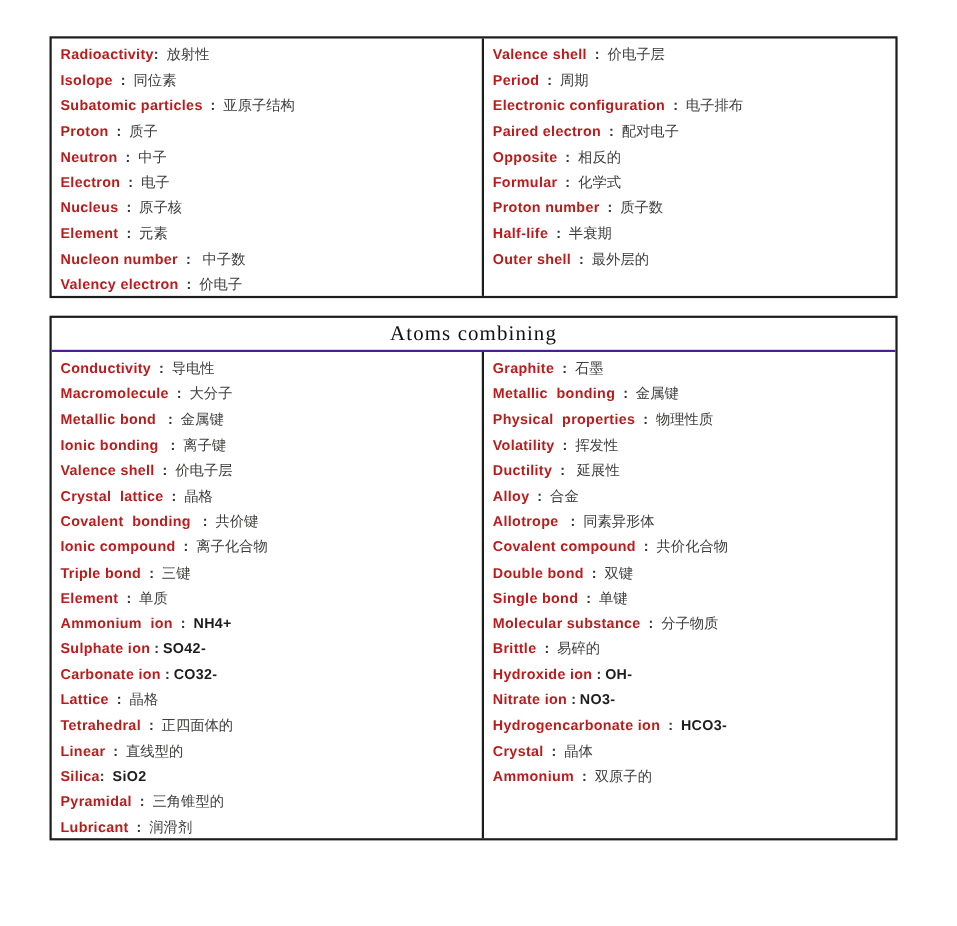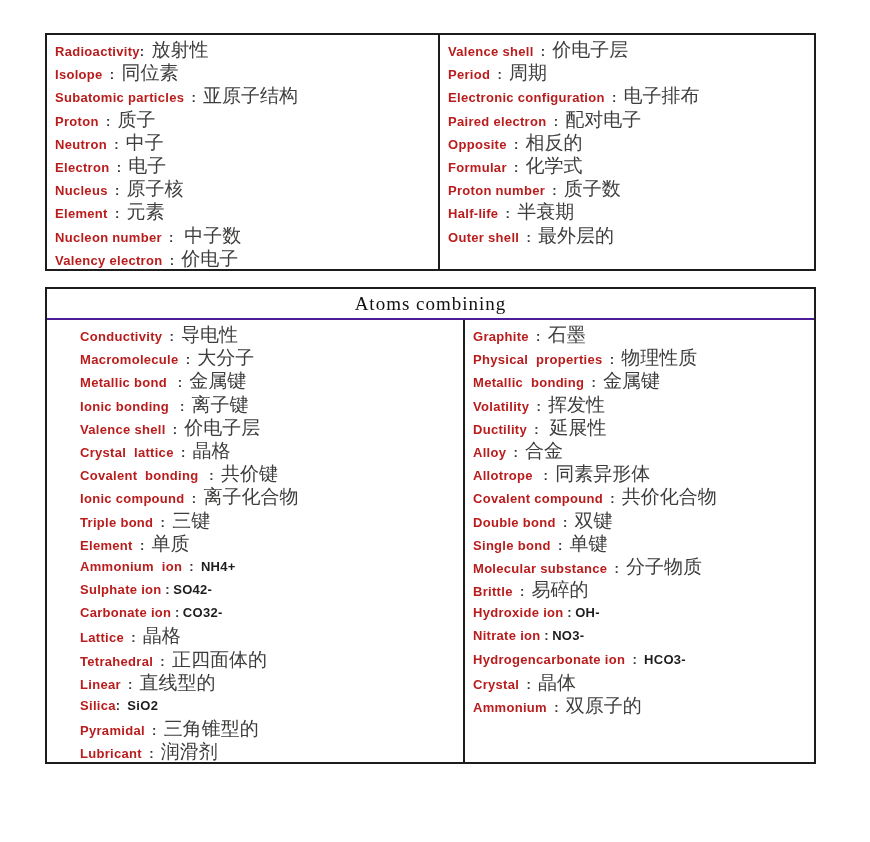--- a/index.html
+++ b/index.html
@@ -15,28 +15,28 @@
   }
   .t1{top:33px;height:238px;}
   .t2{top:287px;height:477px;}
   .title-row{
     height:31px;border-bottom:2px solid #4c1d95;box-sizing:border-box;
     display:flex;align-items:center;justify-content:center;
     font-family:"Liberation Serif",serif;font-size:19px;color:#111111;
     letter-spacing:1px;
   }
   .cols{display:flex;height:100%;}
-  .t2 .cols{height:calc(100% - 31px);margin-left:25px;}
+  .t2 .cols{height:calc(100% - 31px);}
   .col{box-sizing:border-box;padding:3px 0 0 8px;overflow:hidden;}
   .col-left{width:393px;border-right:2px solid #1c1c1c;}
   .col-right{flex:1;}
   .row{height:23.2px;line-height:23.2px;white-space:pre;font-size:13px;}
   .en{font-weight:bold;color:#b91c1c;letter-spacing:0.3px;}
   .sep{color:#333333;font-weight:bold;}
-  .zh{font-family:Liberation Sans, sans-serif;color:#3d3d3c;font-size:19px;}
+  .zh{font-family:Liberation Mono, monospace;color:#3d3d3c;font-size:13px;}
   .zh.latin{font-family:"Liberation Sans",sans-serif;font-weight:bold;color:#1d1d1d;font-size:13px;letter-spacing:0.3px;}
 </style>
 </head>
 <body>
 
 <div class="page">
 
   <div class="vtable t1">
     <div class="cols">
       <div class="col col-left">
@@ -125,23 +125,23 @@
           <div class="row"><span class="en">Silica</span><span class="sep">:  </span><span class="zh latin">SiO2</span></div>
 
           <div class="row"><span class="en">Pyramidal</span><span class="sep">  :  </span><span class="zh">三角锥型的</span></div>
 
           <div class="row"><span class="en">Lubricant</span><span class="sep">  :  </span><span class="zh">润滑剂</span></div>
         </div>
       <div class="col col-right">
 
           <div class="row"><span class="en">Graphite</span><span class="sep">  :  </span><span class="zh">石墨</span></div>
 
+          <div class="row"><span class="en">Metallic  bonding</span><span class="sep">  :  </span><span class="zh">金属键</span></div>
+
           <div class="row"><span class="en">Physical  properties</span><span class="sep">  :  </span><span class="zh">物理性质</span></div>
-
-          <div class="row"><span class="en">Metallic  bonding</span><span class="sep">  :  </span><span class="zh">金属键</span></div>
 
           <div class="row"><span class="en">Volatility</span><span class="sep">  :  </span><span class="zh">挥发性</span></div>
 
           <div class="row"><span class="en">Ductility</span><span class="sep">  :   </span><span class="zh">延展性</span></div>
 
           <div class="row"><span class="en">Alloy</span><span class="sep">  :  </span><span class="zh">合金</span></div>
 
           <div class="row"><span class="en">Allotrope</span><span class="sep">   :  </span><span class="zh">同素异形体</span></div>
 
           <div class="row"><span class="en">Covalent compound</span><span class="sep">  :  </span><span class="zh">共价化合物</span></div>

